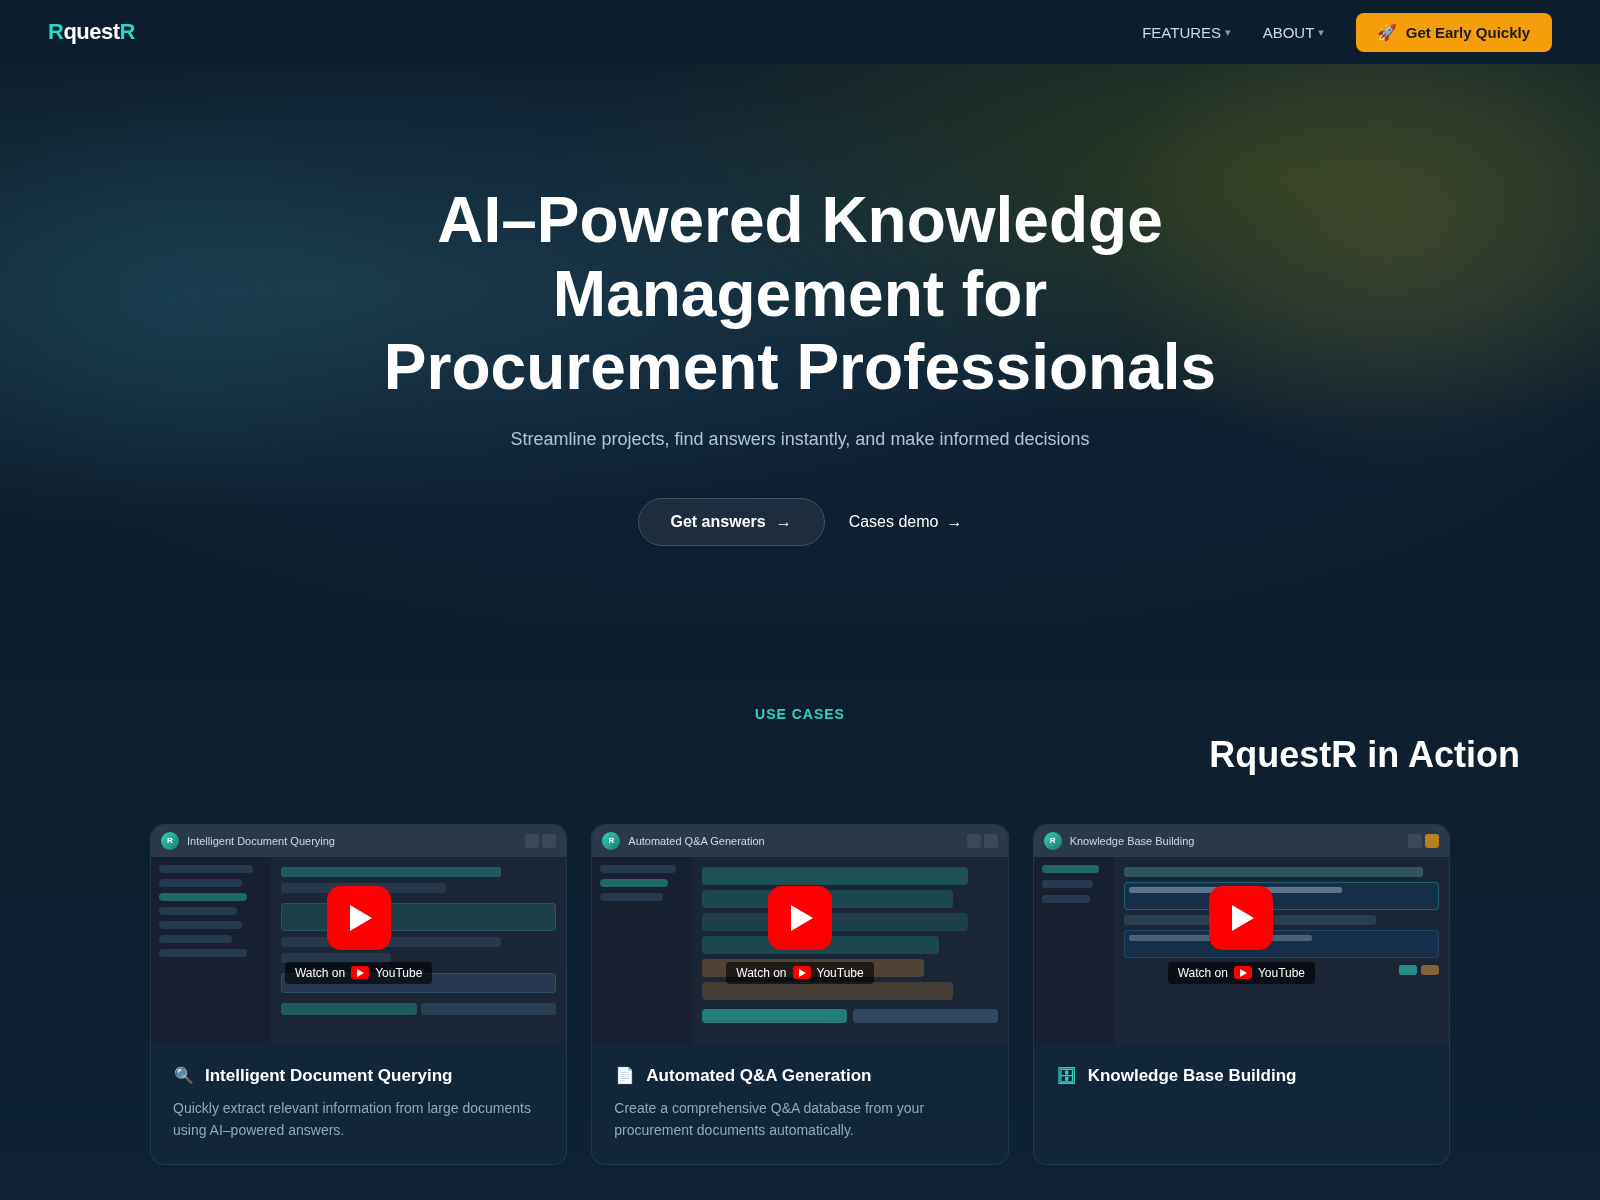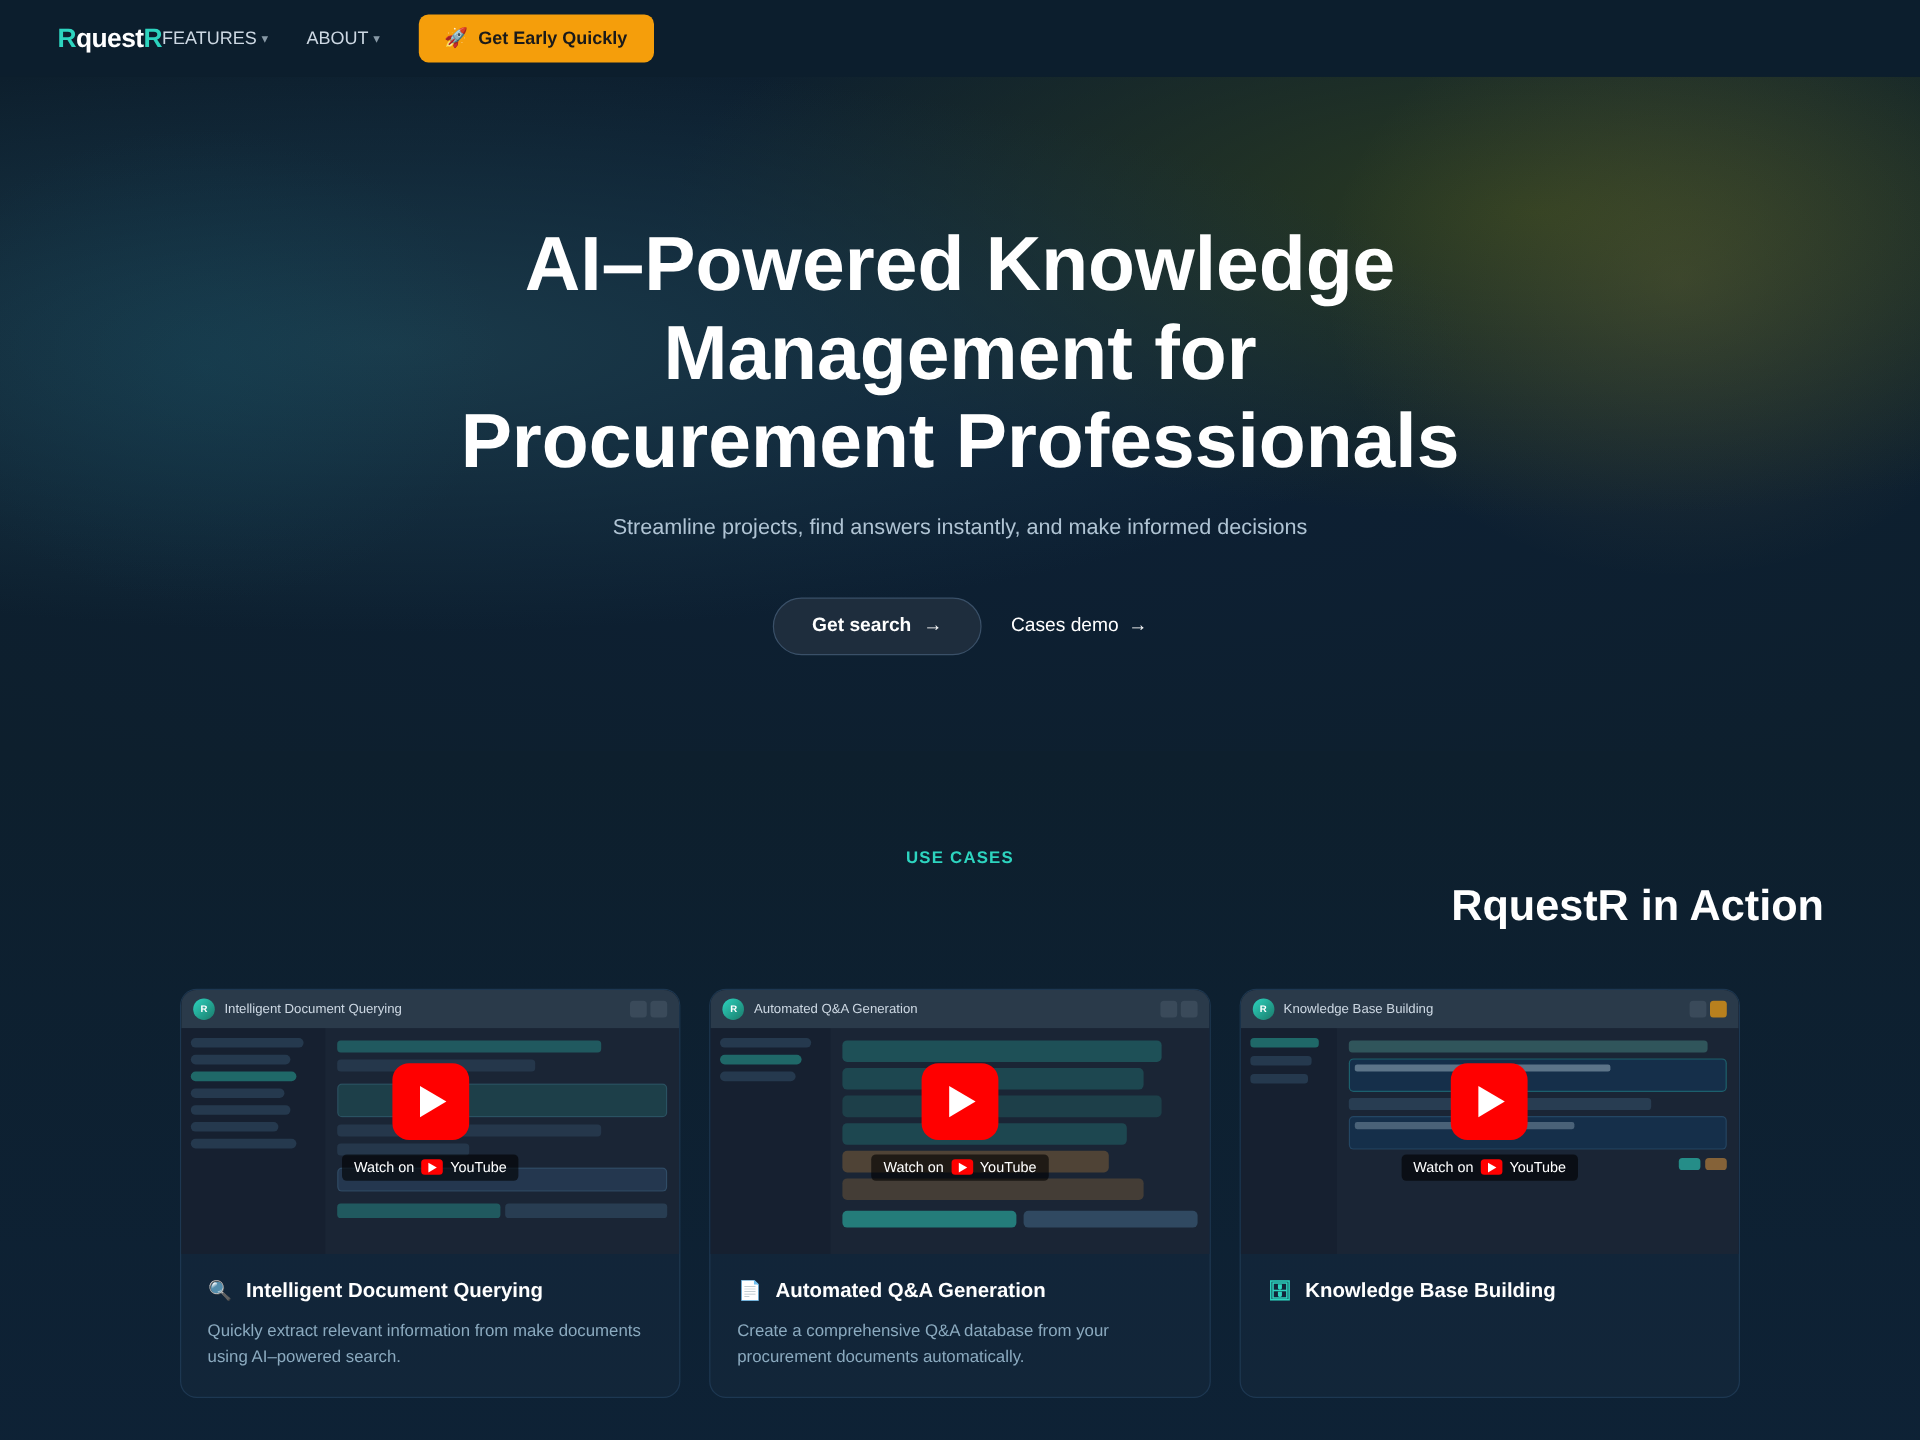--- a/index.html
+++ b/index.html
@@ -9,20 +9,21 @@
       color: #fff;
       width: 1600px;
       min-height: 1200px;
       overflow-x: hidden;
     }
 
     
     nav {
       display: flex;
       align-items: center;
+      justify-content: space-between;
       padding: 0 48px;
       height: 64px;
       background: rgba(13, 31, 45, 0.95);
       position: relative;
       z-index: 10;
     }
     .logo {
       font-size: 22px;
       font-weight: 700;
       color: #fff;
@@ -376,21 +377,21 @@
       <span>Get Early Quickly</span>
     </button>
   </div>
 </nav>
 
 <section class="hero">
   <h1 class="hero-title">AI–Powered Knowledge Management for Procurement Professionals</h1>
   <p class="hero-subtitle">Streamline projects, find answers instantly, and make informed decisions</p>
   <div class="hero-buttons">
     <button class="btn-primary">
-      <span>Get search</span>
+      <span>Get answers</span>
       <span>→</span>
     </button>
     <button class="btn-secondary">
       <span>Cases demo</span>
       <span>→</span>
     </button>
   </div>
 </section>
 
 <section class="use-cases">
@@ -443,21 +444,21 @@
             <div class="yt-icon"></div>
             <span>YouTube</span>
           </div>
         </div>
       </div>
       <div class="card-body">
         <div class="card-feature-title">
           <span class="feature-icon icon-search">🔍</span>
           <span>Intelligent Document Querying</span>
         </div>
-        <p class="card-desc">Quickly extract relevant information from make documents using AI–powered search.</p>
+        <p class="card-desc">Quickly extract relevant information from large documents using AI–powered answers.</p>
       </div>
     </div>
 
     <div class="card">
       <div class="video-thumb">
         <div class="thumb-screenshot">
           <div class="screenshot-sim">
             <div class="ss-topbar">
               <div class="ss-logo-sm">R</div>
               <div class="ss-title">Automated Q&amp;A Generation</div>

